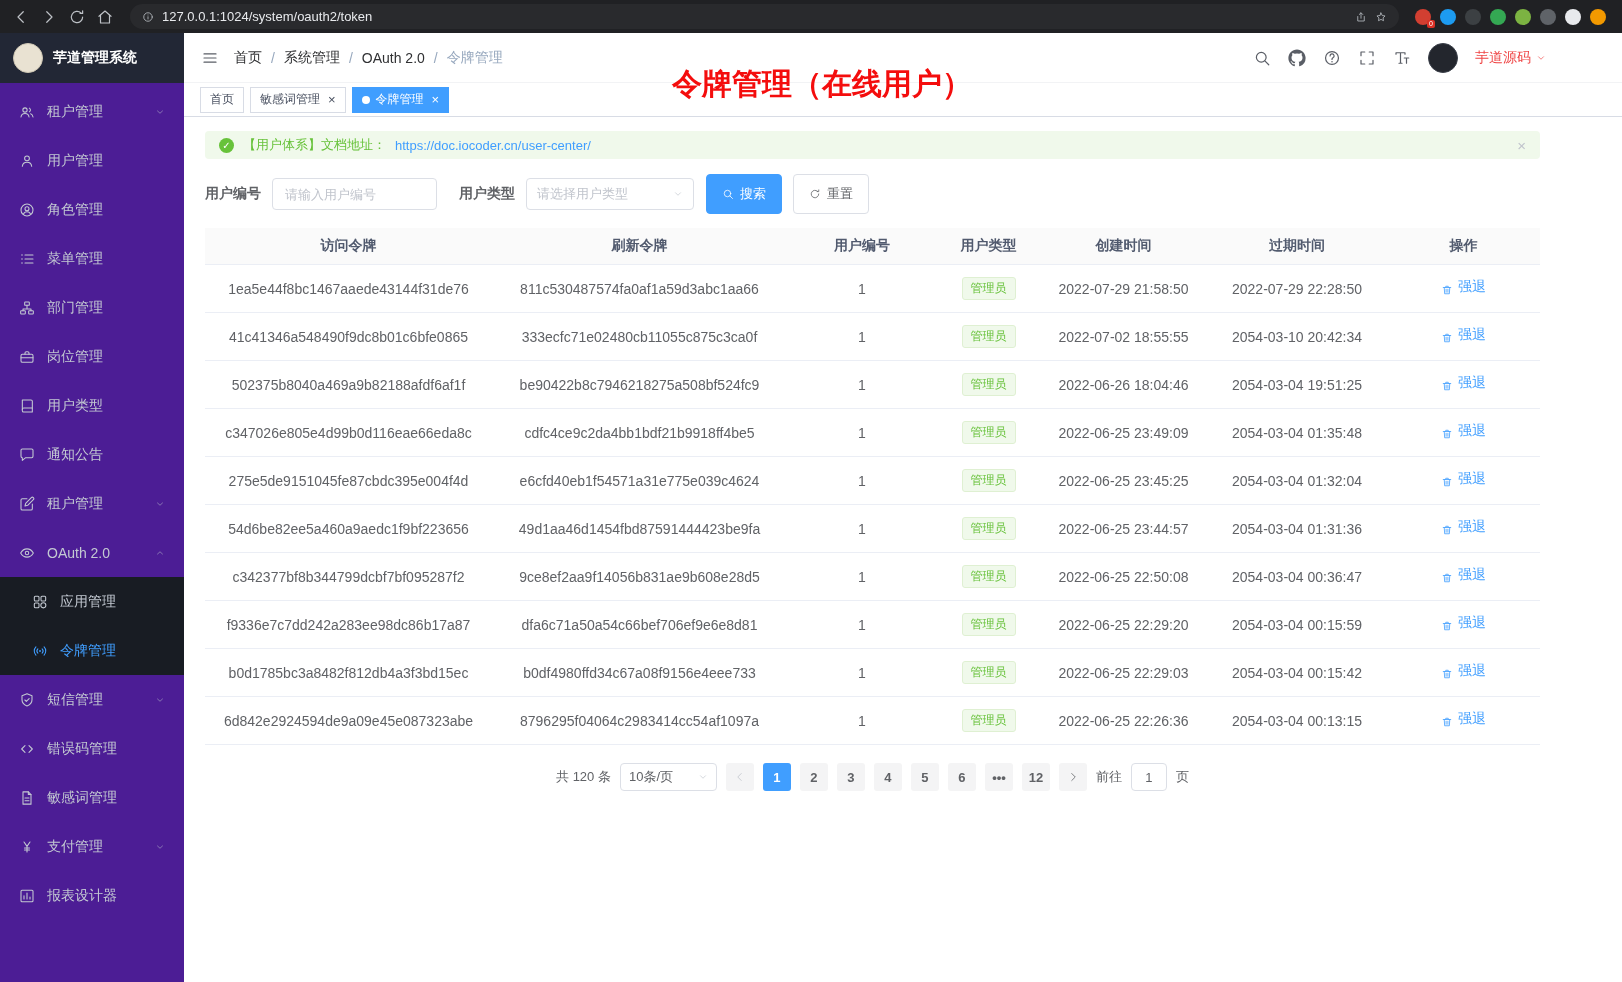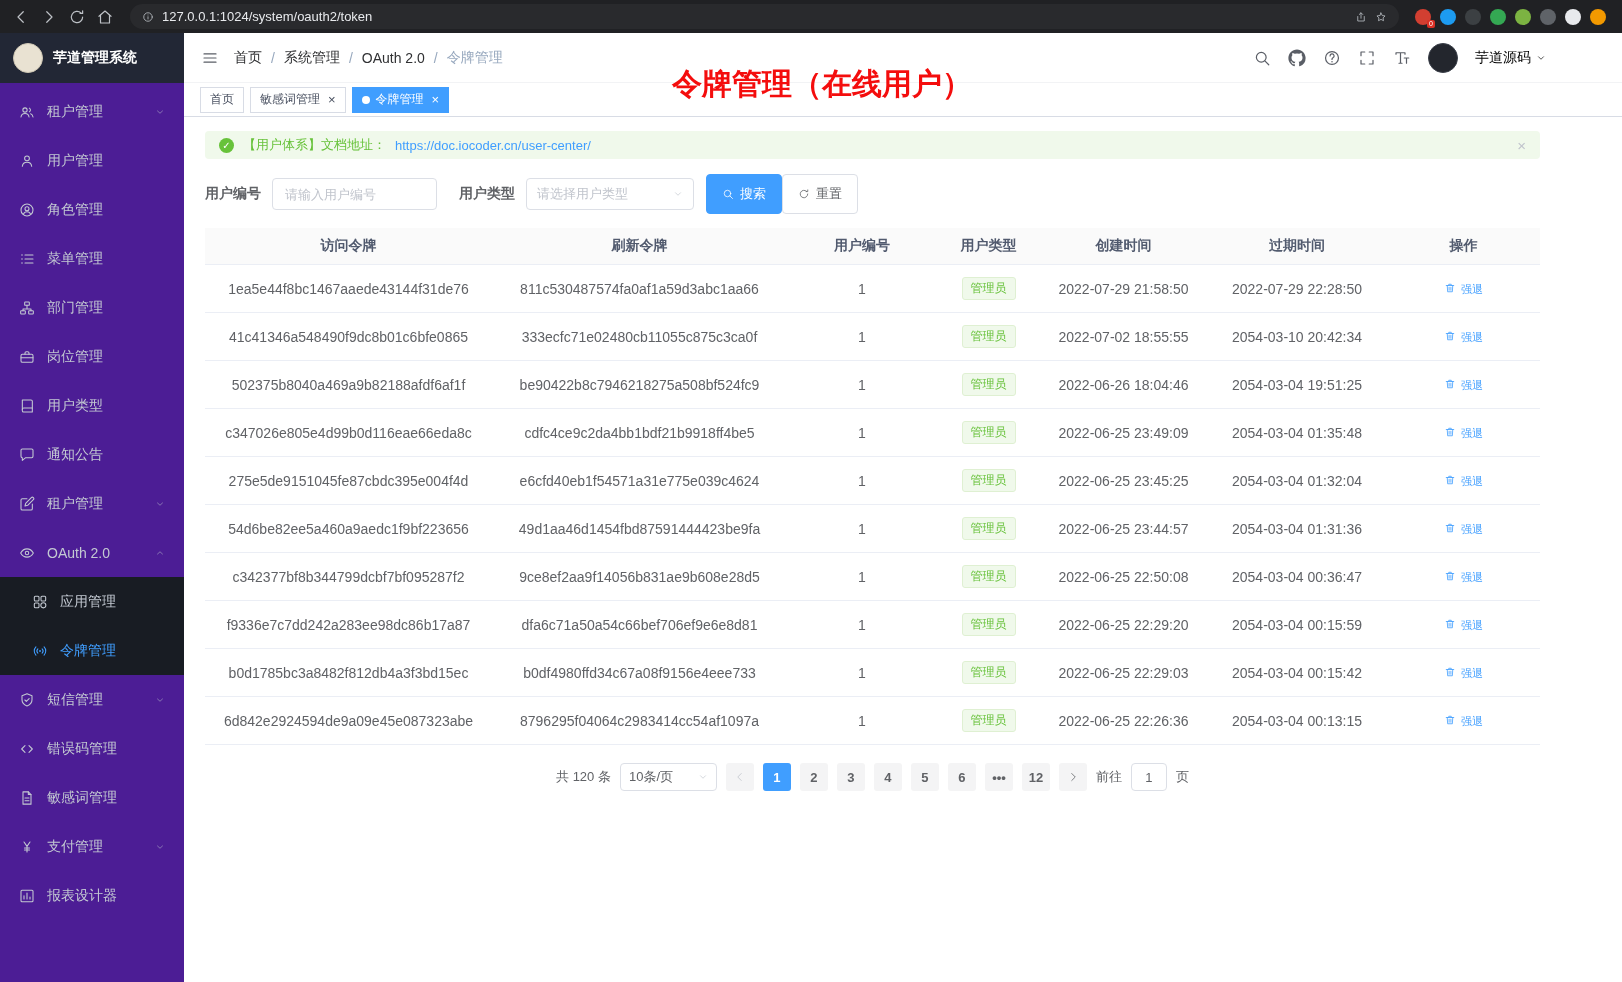--- a/index.html
+++ b/index.html
@@ -37,21 +37,21 @@
   
   .navbar{height:50px;display:flex;align-items:center;padding:0 76px 0 17px;border-bottom:1px solid #f2f3f5;color:#5a5e66}
   .burger{margin-right:15px;cursor:pointer}
   .crumb{display:flex;align-items:center;gap:9px;font-size:14px}
   .crumb .item{color:#303133;font-weight:500}
   .crumb .sep{color:#97a8be;font-weight:400}
   .crumb .last{color:#97a8be;font-weight:400}
   .nav-right{margin-left:auto;display:flex;align-items:center;gap:17px}
   .nav-right .ihost{cursor:pointer}
   .avatar{width:30px;height:30px;border-radius:50%;background:#23262d;border:1px solid #3a3f49;flex:none}
-  .uname{font-size:14px;color:#000000;display:flex;align-items:center;gap:5px;cursor:pointer}
+  .uname{font-size:14px;color:#ef4444;display:flex;align-items:center;gap:5px;cursor:pointer}
 
   
   .tabsbar{height:34px;display:flex;align-items:center;gap:6px;padding:0 16px;border-bottom:1px solid #d8dce5;background:#fff}
   .tab{height:26px;display:inline-flex;align-items:center;gap:6px;padding:0 9px;border:1px solid #d8dce5;background:#fff;color:#495060;font-size:12px;cursor:pointer}
   .tab.active{background:#409eff;border-color:#409eff;color:#fff}
   .tab .dot{width:8px;height:8px;border-radius:50%;background:#fff}
   .tab .x{font-size:13px;line-height:1;margin-left:2px}
 
   
   .content{flex:1;padding:14px 0 0 21px;overflow:hidden}
@@ -64,28 +64,28 @@
   .alert .alert-x{margin-left:auto;color:#c0c4cc;font-size:15px;cursor:pointer}
 
   .filters{display:flex;align-items:center;margin-bottom:14px;font-size:14px}
   .flabel{font-weight:700;color:#606266;margin-right:11px}
   .finput{width:165px;height:32px;border:1px solid #dcdfe6;border-radius:4px;padding:0 12px;font-size:13px;color:#606266;outline:none;margin-right:22px}
   .finput::placeholder{color:#c0c4cc}
   .fselect{width:168px;height:32px;border:1px solid #dcdfe6;border-radius:4px;display:flex;align-items:center;justify-content:space-between;padding:0 10px;color:#c0c4cc;font-size:13px;cursor:pointer;margin-right:12px}
   .fselect .caret{color:#c0c4cc}
   .btn{height:40px;border-radius:4px;display:inline-flex;align-items:center;gap:6px;padding:0 15px;font-size:13px;cursor:pointer;border:1px solid #dcdfe6;background:#fff;color:#606266}
   .btn.primary{background:#409eff;border-color:#409eff;color:#fff}
-  .btn + .btn{}
+  .btn + .btn{margin-left:11px}
 
   .table{width:1335px;font-size:14px}
   .trow{display:grid;grid-template-columns:287px 295px 150px 103px 167px 180px 153px;align-items:center;height:48px;border-bottom:1px solid #ebeef5;text-align:center}
   .trow.thead{height:37px;background:#fafafa;color:#515a6e;font-weight:700}
   .cell{overflow:hidden;white-space:nowrap;padding:0 4px}
   .tbadge{display:inline-block;padding:3px 8px;background:#f0f9eb;border:1px solid #dff0d2;color:#67c23a;border-radius:3px;font-size:12px;line-height:1.2}
-  .kick{display:inline-flex;align-items:flex-start;gap:5px;color:#409eff;background:none;border:none;font-size:11px;cursor:pointer;font-family:inherit}
+  .kick{display:inline-flex;align-items:flex-end;gap:5px;color:#409eff;background:none;border:none;font-size:14px;cursor:pointer;font-family:inherit}
 
   .pagination{width:1335px;display:flex;align-items:center;justify-content:center;gap:9px;margin-top:18px;font-size:13px;color:#606266}
   .psel{width:97px;height:28px;border:1px solid #dcdfe6;border-radius:4px;display:flex;align-items:center;justify-content:space-between;padding:0 8px;cursor:pointer;background:#fff}
   .psel .caret{color:#c0c4cc}
   .pbtn{min-width:28px;height:28px;border-radius:3px;background:#f4f4f5;display:inline-flex;align-items:center;justify-content:center;padding:0 5px;cursor:pointer;color:#606266;font-weight:600}
   .pbtn.pactive{background:#409eff;color:#fff}
   .pbtn.pprev{color:#c0c4cc}
   .goto-input{width:36px;height:28px;border:1px solid #dcdfe6;border-radius:4px;text-align:center;font-size:13px;color:#606266;outline:none}
 
   .annotation{position:absolute;left:672px;top:64px;z-index:60;font-size:30px;font-weight:700;color:#f40d0d;white-space:nowrap}

